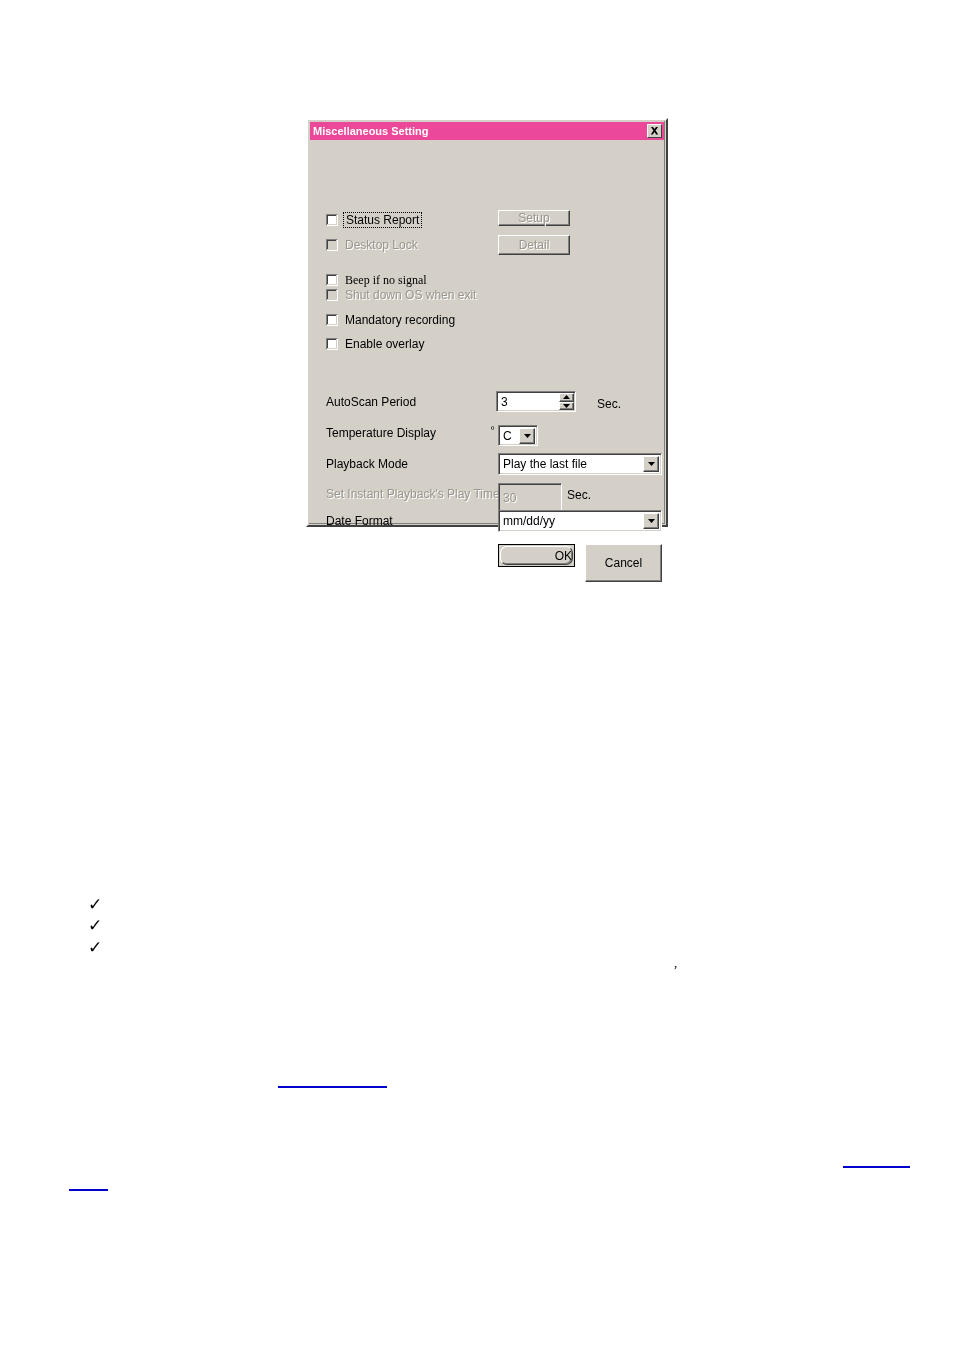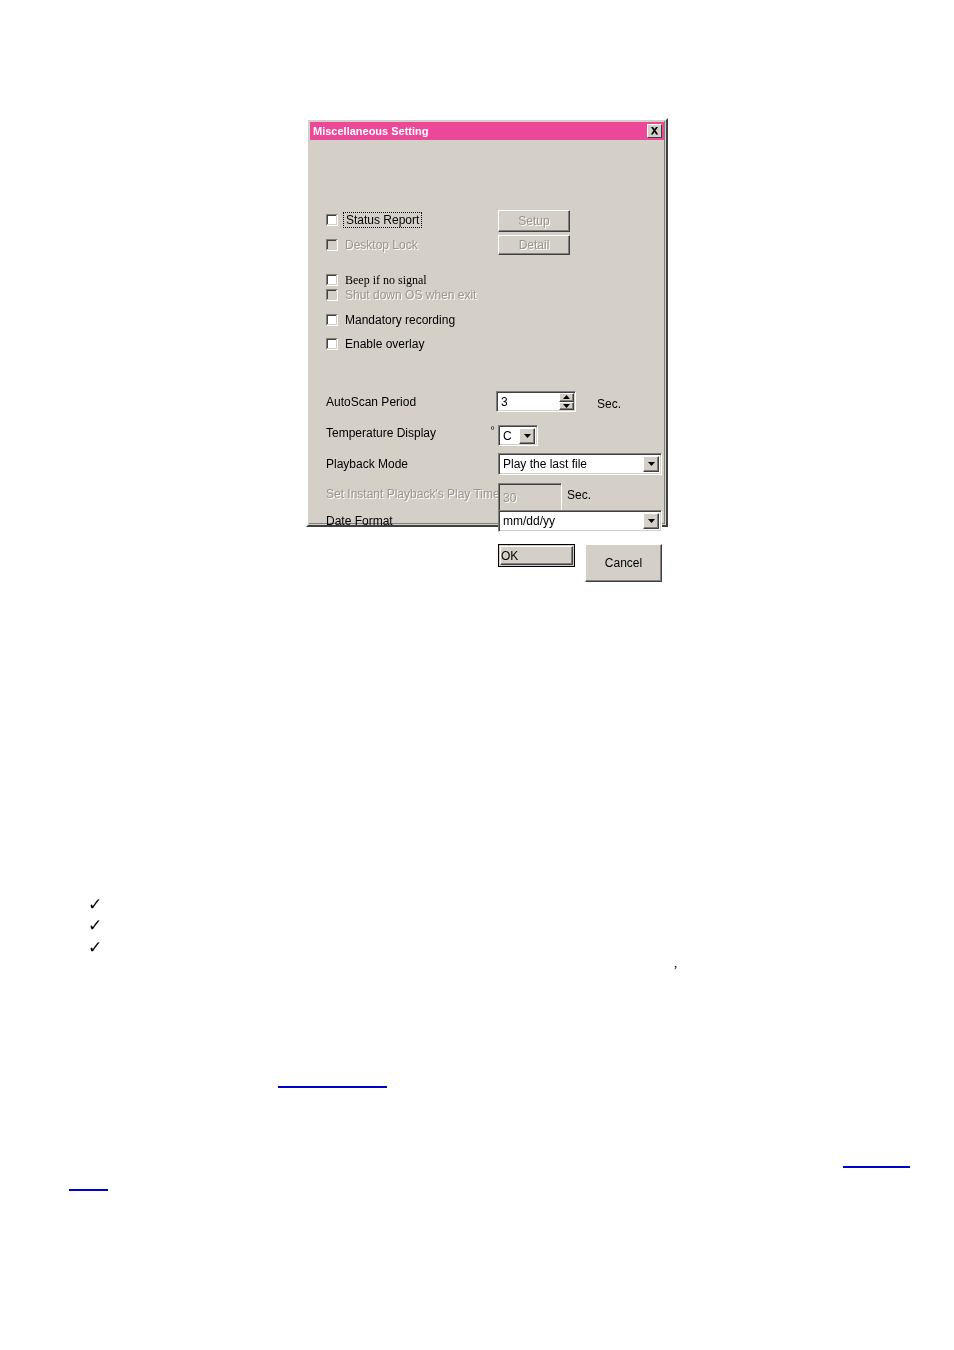--- a/index.html
+++ b/index.html
@@ -185,22 +185,23 @@
   .btn.default .btn-face {
     position: absolute;
     left: 1px; top: 1px; right: 1px; bottom: 1px;
     border-top: 1px solid #ffffff;
     border-left: 1px solid #ffffff;
     border-right: 1px solid #404040;
     border-bottom: 1px solid #404040;
     box-shadow: inset -1px -1px 0 #808080;
     display: flex;
     align-items: center;
-    justify-content: flex-start;
-    box-sizing: border-box;
+    justify-content: flex-end;
+    box-sizing: border-box;
+    border-radius: 7px;
   }
 
   
   .txt {
     position: absolute;
     background: #ffffff;
     border-top: 1px solid #808080;
     border-left: 1px solid #808080;
     border-right: 1px solid #ffffff;
     border-bottom: 1px solid #ffffff;
@@ -324,21 +325,21 @@
     </div>
   </div>
 
   <div class="client">
 
     <div class="row" style="top:28px;">
       <div class="cb-wrap">
         <span class="cb-box"></span>
         <span class="cb-label focus">Status Report</span>
       </div>
-      <div class="btn dis" style="left:188px; top:1px; width:72px; height:22px;">
+      <div class="btn dis" style="left:188px; top:1px; width:72px; height:16px;">
         <span>Setup</span>
       </div>
     </div>
 
     <div class="row" style="top:53px;">
       <div class="cb-wrap">
         <span class="cb-box dis"></span>
         <span class="cb-label dis">Desktop Lock</span>
       </div>
       <div class="btn dis" style="left:188px; top:1px; width:72px; height:20px;">

